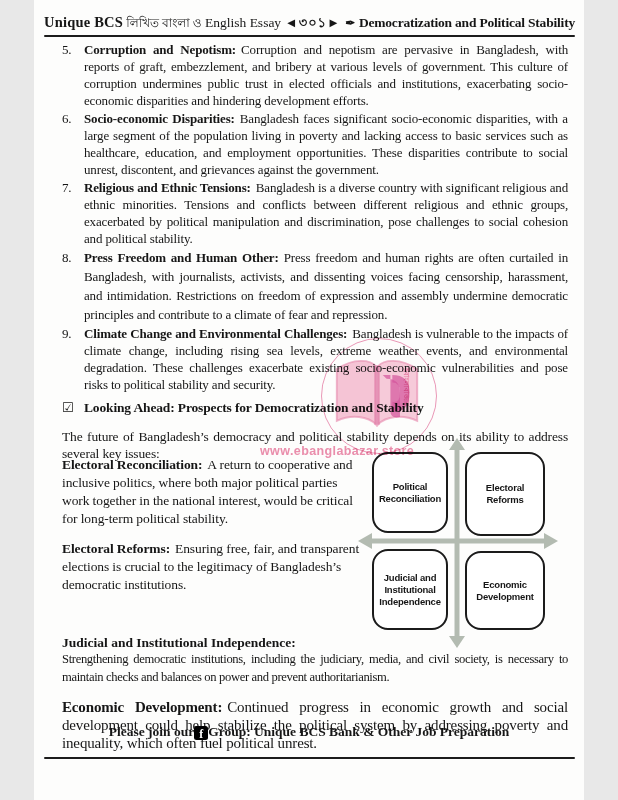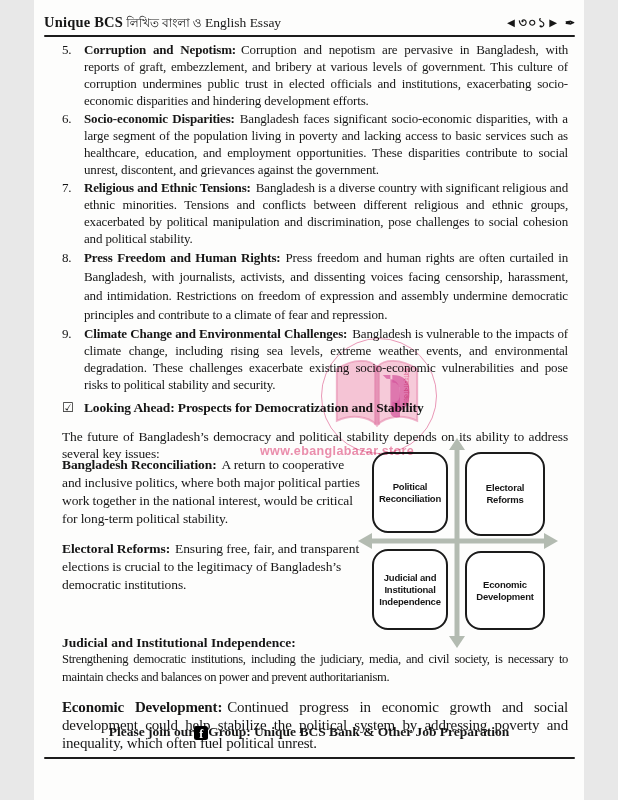--- a/index.html
+++ b/index.html
@@ -70,20 +70,21 @@
   <div class="header">
     <div class="h-left">
       <b>Unique BCS</b>
       <span class="bn">লিখিত বাংলা ও</span>
       <span>English Essay</span>
     </div>
     <div class="h-mid">
       <span>◄৩০১►</span>
       <span class="pen">✒</span>
     </div>
+    <div class="h-right">Democratization and Political Stability</div>
   </div>
   <div class="rule header-rule"></div>
 
   <div class="content-top">
 
     <div class="item">
       <span class="num">5.</span>
       <div class="itext">
         <b>Corruption and Nepotism:</b><span>Corruption and nepotism are pervasive in Bangladesh, with reports of graft, embezzlement, and bribery at various levels of government. This culture of corruption undermines public trust in elected officials and institutions, exacerbating socio-economic disparities and hindering development efforts.</span>
       </div>
@@ -99,42 +100,42 @@
     <div class="item">
       <span class="num">7.</span>
       <div class="itext">
         <b>Religious and Ethnic Tensions:</b><span>Bangladesh is a diverse country with significant religious and ethnic minorities. Tensions and conflicts between different religious and ethnic groups, exacerbated by political manipulation and discrimination, pose challenges to social cohesion and political stability.</span>
       </div>
     </div>
 
     <div class="item loose">
       <span class="num">8.</span>
       <div class="itext">
-        <b>Press Freedom and Human Rights:</b><span>Press freedom and human rights are often curtailed in Bangladesh, with journalists, activists, and dissenting voices facing censorship, harassment, and intimidation. Restrictions on freedom of expression and assembly undermine democratic principles and contribute to a climate of fear and repression.</span>
+        <b>Press Freedom and Human Other:</b><span>Press freedom and human rights are often curtailed in Bangladesh, with journalists, activists, and dissenting voices facing censorship, harassment, and intimidation. Restrictions on freedom of expression and assembly undermine democratic principles and contribute to a climate of fear and repression.</span>
       </div>
     </div>
 
     <div class="item">
       <span class="num">9.</span>
       <div class="itext">
         <b>Climate Change and Environmental Challenges:</b><span>Bangladesh is vulnerable to the impacts of climate change, including rising sea levels, extreme weather events, and environmental degradation. These challenges exacerbate existing socio-economic vulnerabilities and pose risks to political stability and security.</span>
       </div>
     </div>
 
     <div class="item looking">
       <span class="num check">☑</span>
       <div class="itext">Looking Ahead: Prospects for Democratization and Stability</div>
     </div>
 
     <p class="intro">The future of Bangladesh’s democracy and political stability depends on its ability to address several key issues:</p>
   </div>
 
   <div class="leftcol">
     <p>
-      <b>Bangladesh Reconciliation:</b><span>A return to cooperative and inclusive politics, where both major political parties work together in the national interest, would be critical for long-term political stability.</span>
+      <b>Electoral Reconciliation:</b><span>A return to cooperative and inclusive politics, where both major political parties work together in the national interest, would be critical for long-term political stability.</span>
     </p>
     <p>
       <b>Electoral Reforms:</b><span>Ensuring free, fair, and transparent elections is crucial to the legitimacy of Bangladesh’s democratic institutions.</span>
     </p>
   </div>
 
   <svg class="diagram-arrows" width="212" height="214" viewBox="0 0 212 214">
     <line x1="107" y1="12" x2="107" y2="202" stroke="#b3bbb1" stroke-width="5"></line>
     <polygon points="99,14 115,14 107,2" fill="#b3bbb1"></polygon>
     <polygon points="99,200 115,200 107,212" fill="#b3bbb1"></polygon>

